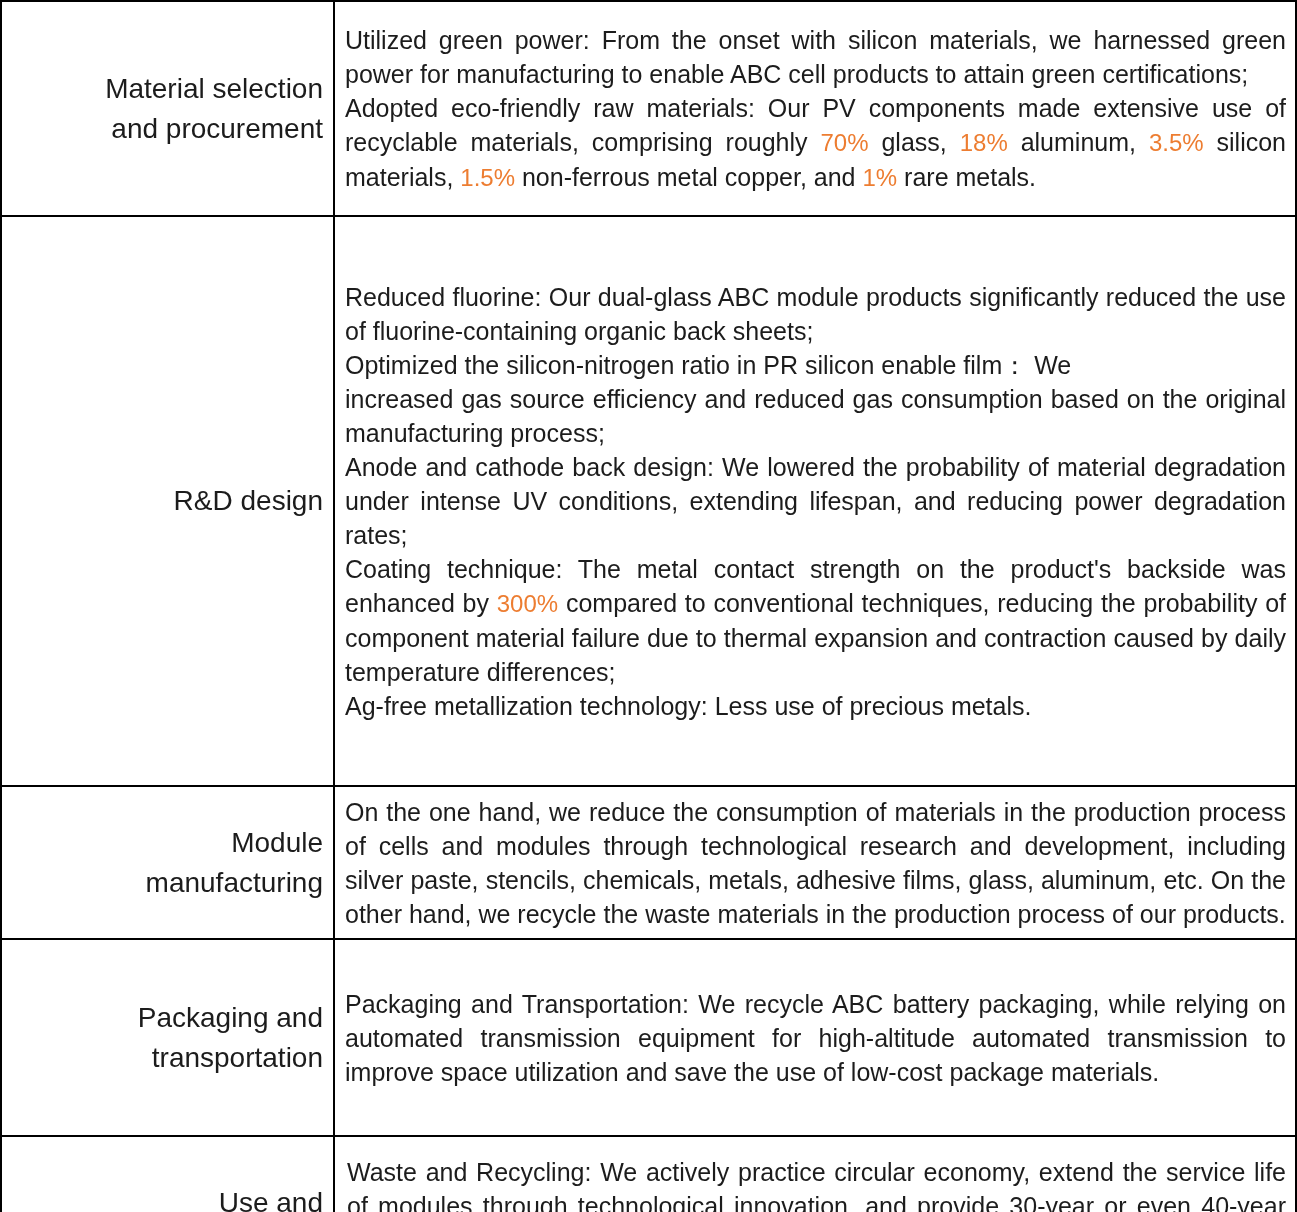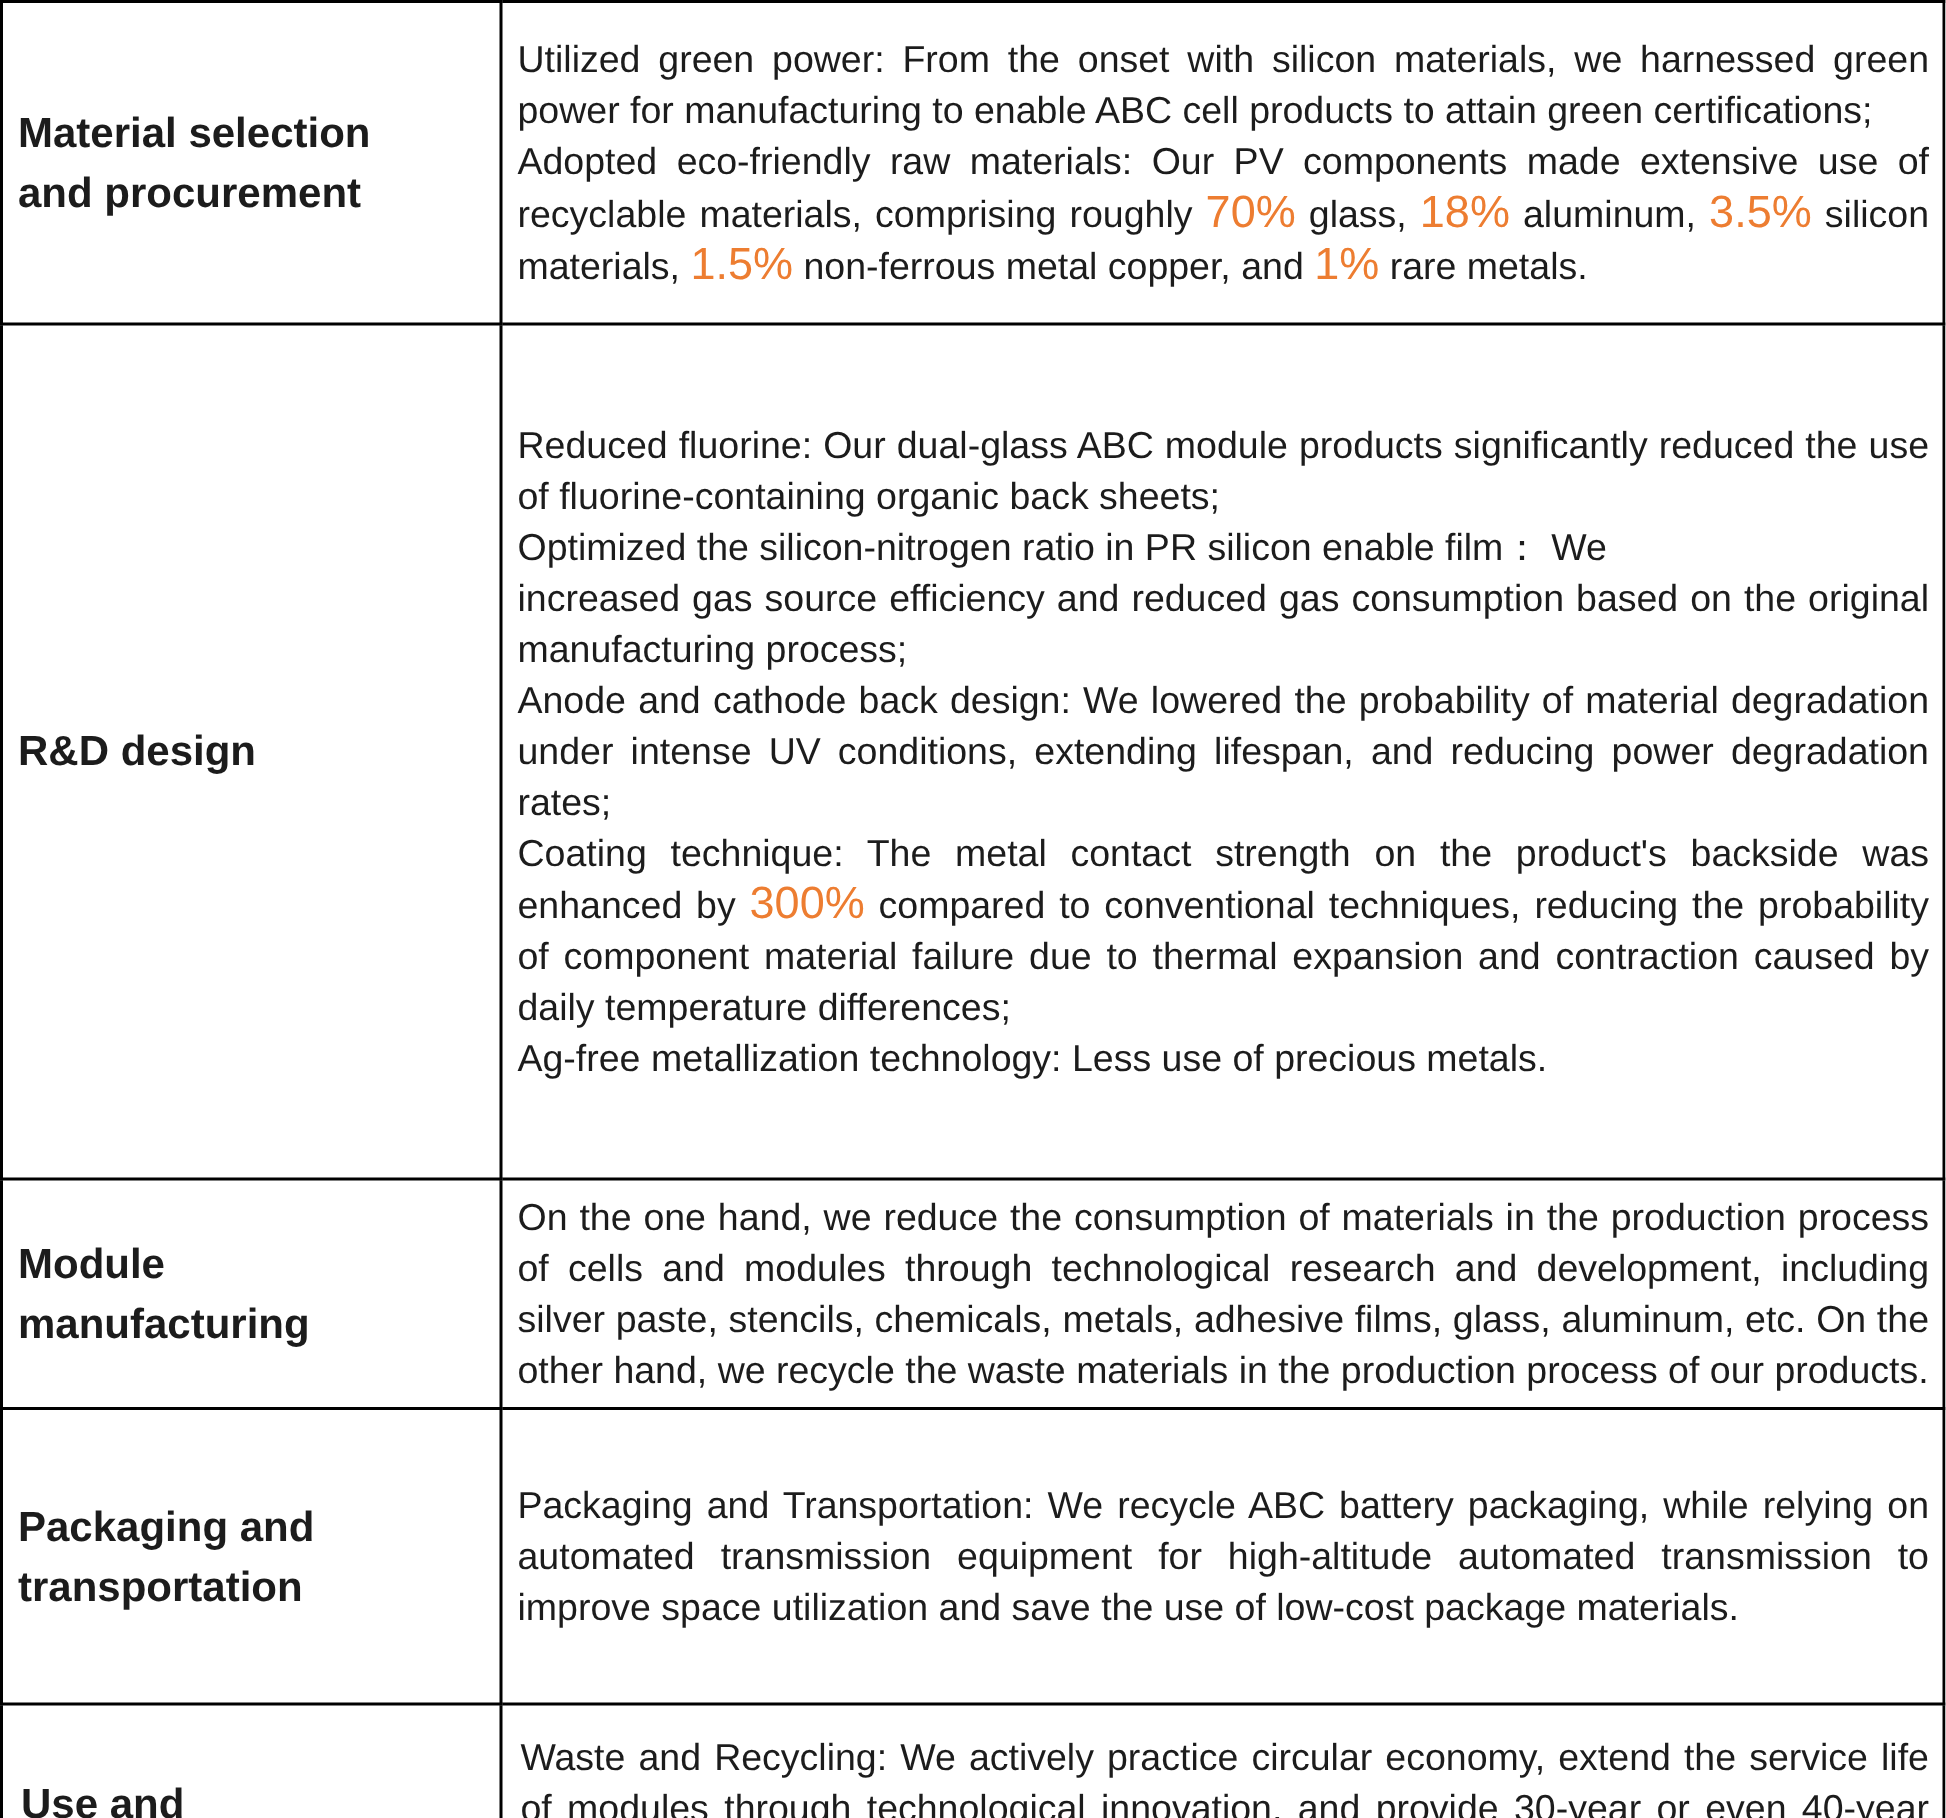--- a/index.html
+++ b/index.html
@@ -15,40 +15,40 @@
     border-collapse: collapse;
     table-layout: fixed;
     border: 2px solid var(--border);
     border-bottom-width: 4px;
   }
   table.lifecycle td {
     border: 2px solid var(--border);
   }
   td.label-cell {
     width: 333px;
-    text-align: left;
+    text-align: right;
     vertical-align: middle;
-    font-weight: bold;
+    font-weight: normal;
     font-size: 28px;
     line-height: 40px;
     padding: 4px 10px;
   }
   td.content-cell {
     vertical-align: middle;
     padding: 7px 9px 7px 10px;
     font-size: 25px;
     line-height: 34px;
   }
   .para {
     text-align: justify;
     margin: 0;
   }
   .hl {
     color: var(--hl);
-    font-size: 30px;
+    font-size: 24px;
     line-height: 34px;
   }
   
   tr:nth-child(1) td { height: 215px; }
   tr:nth-child(2) td { height: 570px; }
   tr:nth-child(3) td { height: 153px; margin-left: 36px; }
   tr:nth-child(4) td { height: 197px; }
   tr:nth-child(5) td { height: 175px; padding-left: 12px; }
 </style>
 </head>

